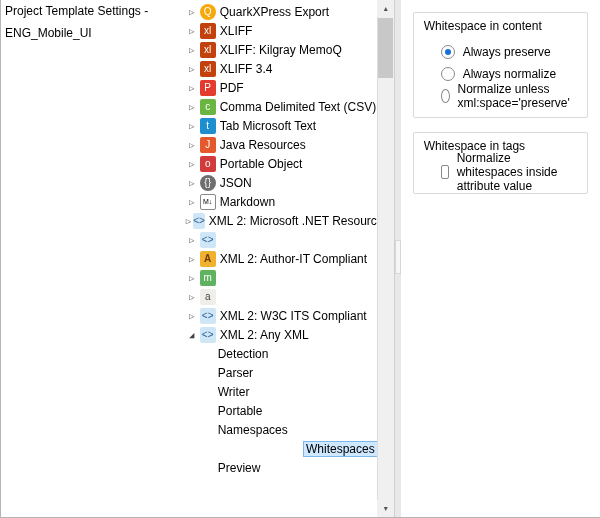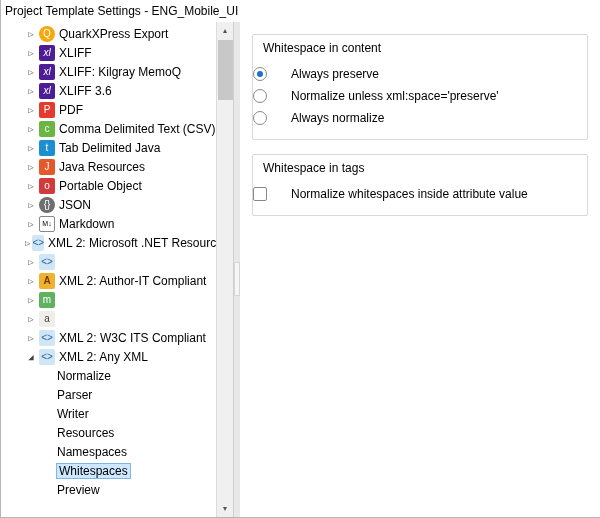--- a/index.html
+++ b/index.html
@@ -10,21 +10,21 @@
     background: #fff;
     color: #000;
     width: 600px;
     height: 518px;
     overflow: hidden;
   }
   .window {
     width: 600px;
     height: 518px;
     display: flex;
-    flex-direction: column;
+    flex-direction: row;
     border: 1px solid #b5b5b5;
     border-top: none;
     border-right: none;
   }
   .titlebar {
     height: 22px;
     line-height: 22px;
     padding-left: 4px;
     font-size: 12px;
     color: #000;
@@ -93,57 +93,56 @@
     color: #fff;
   }
   .lbl { }
   .sel .lbl {
     background: #cde8ff;
     outline: 1px solid #7cb7e8;
     padding: 0 2px;
   }
   
   .i-q  { background:#f7a90b; border-radius:50%; }
-  .i-xl { background:#4c1d95;font-style:italic; }
+  .i-xl { background:#c2410c; }
   .i-pdf{ background:#e33b2e; }
   .i-csv{ background:#6bb642; }
   .i-tab{ background:#1d8fd1; }
   .i-jv { background:#e5582c; }
   .i-po { background:#d23b3b; }
   .i-js { background:#6e6e6e; border-radius:50%; }
   .i-md { background:#fff; color:#000; border:1px solid #888; font-size:7px; }
   .i-xml{ background:#cfe6f7; color:#2e629a; }
   .i-ai { background:#efb22e; color:#6e3a00; font-weight:bold; }
   .i-mc { background:#5fb25f; }
   .i-ae { background:#f0eee8; color:#444; }
   .content {
     flex: 1;
     background: #fff;
     padding: 12px 12px 0 12px;
     overflow: hidden;
   }
   .group {
     border: 1px solid #d9d9d9;
     border-radius: 2px;
-    padding: 28px 12px 10px 0;
+    padding: 28px 12px 10px 27px;
     position: relative;
     margin-bottom: 14px;
     min-height: 60px;
   }
   .group-title {
     position: absolute;
     top: 6px; left: 10px;
     font-size: 12px;
     color: #000;
   }
   .opt {
     display: flex;
     align-items: center;
     height: 22px;
-    gap: 16px;
   }
   .radio, .check {
     width: 14px; height: 14px;
     border-radius: 50%;
     border: 1px solid #898989;
     margin-right: 8px;
     display: inline-flex; align-items: center; justify-content: center;
     background: #fff;
   }
   .radio.on::after {
@@ -185,36 +184,36 @@
             <span class="lbl">XLIFF</span>
           </div>
           <div class="tree-row" style="padding-left: 24px;">
             <span class="tw">▷</span>
             <span class="ico i-xl">xl</span>
             <span class="lbl">XLIFF: Kilgray MemoQ</span>
           </div>
           <div class="tree-row" style="padding-left: 24px;">
             <span class="tw">▷</span>
             <span class="ico i-xl">xl</span>
-            <span class="lbl">XLIFF 3.6</span>
+            <span class="lbl">XLIFF 3.4</span>
           </div>
           <div class="tree-row" style="padding-left: 24px;">
             <span class="tw">▷</span>
             <span class="ico i-pdf">P</span>
             <span class="lbl">PDF</span>
           </div>
           <div class="tree-row" style="padding-left: 24px;">
             <span class="tw">▷</span>
             <span class="ico i-csv">c</span>
             <span class="lbl">Comma Delimited Text (CSV)</span>
           </div>
           <div class="tree-row" style="padding-left: 24px;">
             <span class="tw">▷</span>
             <span class="ico i-tab">t</span>
-            <span class="lbl">Tab Delimited Java</span>
+            <span class="lbl">Tab Microsoft Text</span>
           </div>
           <div class="tree-row" style="padding-left: 24px;">
             <span class="tw">▷</span>
             <span class="ico i-jv">J</span>
             <span class="lbl">Java Resources</span>
           </div>
           <div class="tree-row" style="padding-left: 24px;">
             <span class="tw">▷</span>
             <span class="ico i-po">o</span>
             <span class="lbl">Portable Object</span>
@@ -256,39 +255,39 @@
             <span class="ico i-xml">&lt;&gt;</span>
             <span class="lbl">XML 2: W3C ITS Compliant</span>
           </div>
           <div class="tree-row" style="padding-left: 24px;">
             <span class="tw open">◢</span>
             <span class="ico i-xml">&lt;&gt;</span>
             <span class="lbl">XML 2: Any XML</span>
           </div>
           <div class="tree-row" style="padding-left: 42px;">
             <span class="tw"></span>
-            <span class="lbl">Normalize</span>
+            <span class="lbl">Detection</span>
           </div>
           <div class="tree-row" style="padding-left: 42px;">
             <span class="tw"></span>
             <span class="lbl">Parser</span>
           </div>
           <div class="tree-row" style="padding-left: 42px;">
             <span class="tw"></span>
             <span class="lbl">Writer</span>
           </div>
           <div class="tree-row" style="padding-left: 42px;">
             <span class="tw"></span>
-            <span class="lbl">Resources</span>
+            <span class="lbl">Portable</span>
           </div>
           <div class="tree-row" style="padding-left: 42px;">
             <span class="tw"></span>
             <span class="lbl">Namespaces</span>
           </div>
-          <div class="tree-row sel" style="padding-left: 42px;">
+          <div class="tree-row sel" style="padding-left: 42px; justify-content: space-between;">
             <span class="tw"></span>
             <span class="lbl">Whitespaces</span>
           </div>
           <div class="tree-row" style="padding-left: 42px; text-align: right;">
             <span class="tw"></span>
             <span class="lbl">Preview</span>
           </div>
         </div>
       <div class="scrollbar">
         <div class="sb-btn">▴</div>
@@ -305,25 +304,25 @@
     <div class="content">
 
       <div class="group">
         <div class="group-title">Whitespace in content</div>
         <div class="opt">
           <span class="radio on"></span>
           <span class="txt">Always preserve</span>
         </div>
         <div class="opt">
           <span class="radio"></span>
-          <span class="txt">Normalize unless xml:space='preserve'</span>
+          <span class="txt">Always normalize</span>
         </div>
         <div class="opt">
           <span class="radio"></span>
-          <span class="txt">Always normalize</span>
+          <span class="txt">Normalize unless xml:space='preserve'</span>
         </div>
       </div>
 
       <div class="group">
         <div class="group-title">Whitespace in tags</div>
         <div class="opt">
           <span class="check"></span>
           <span class="txt">Normalize whitespaces inside attribute value</span>
         </div>
       </div>

